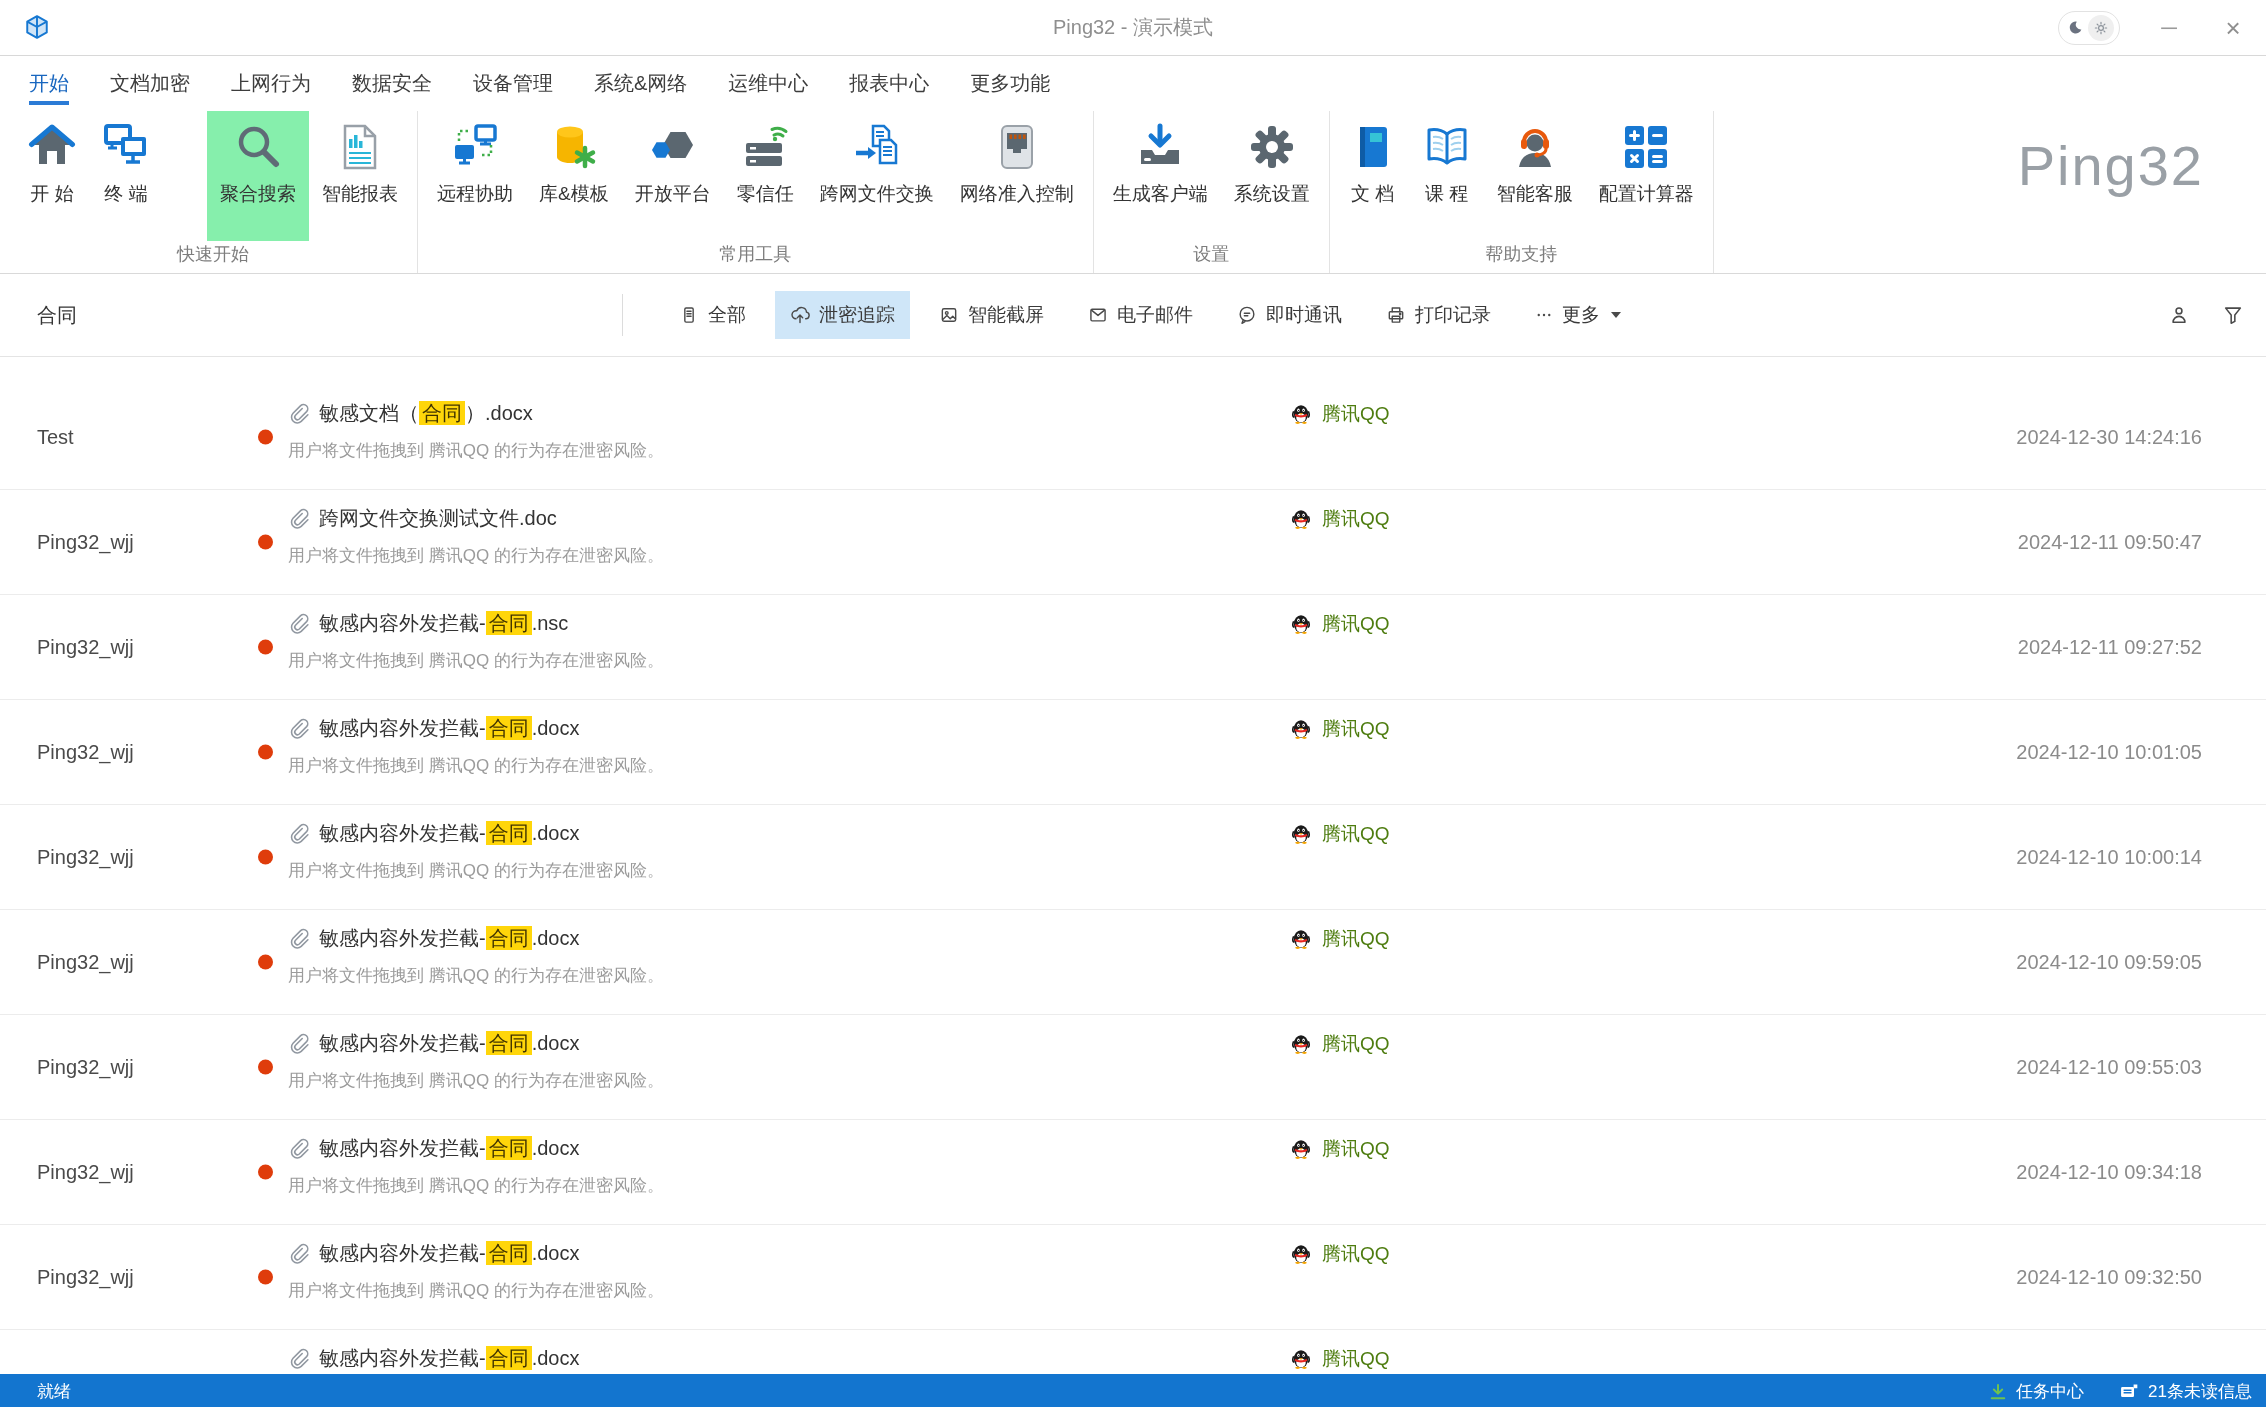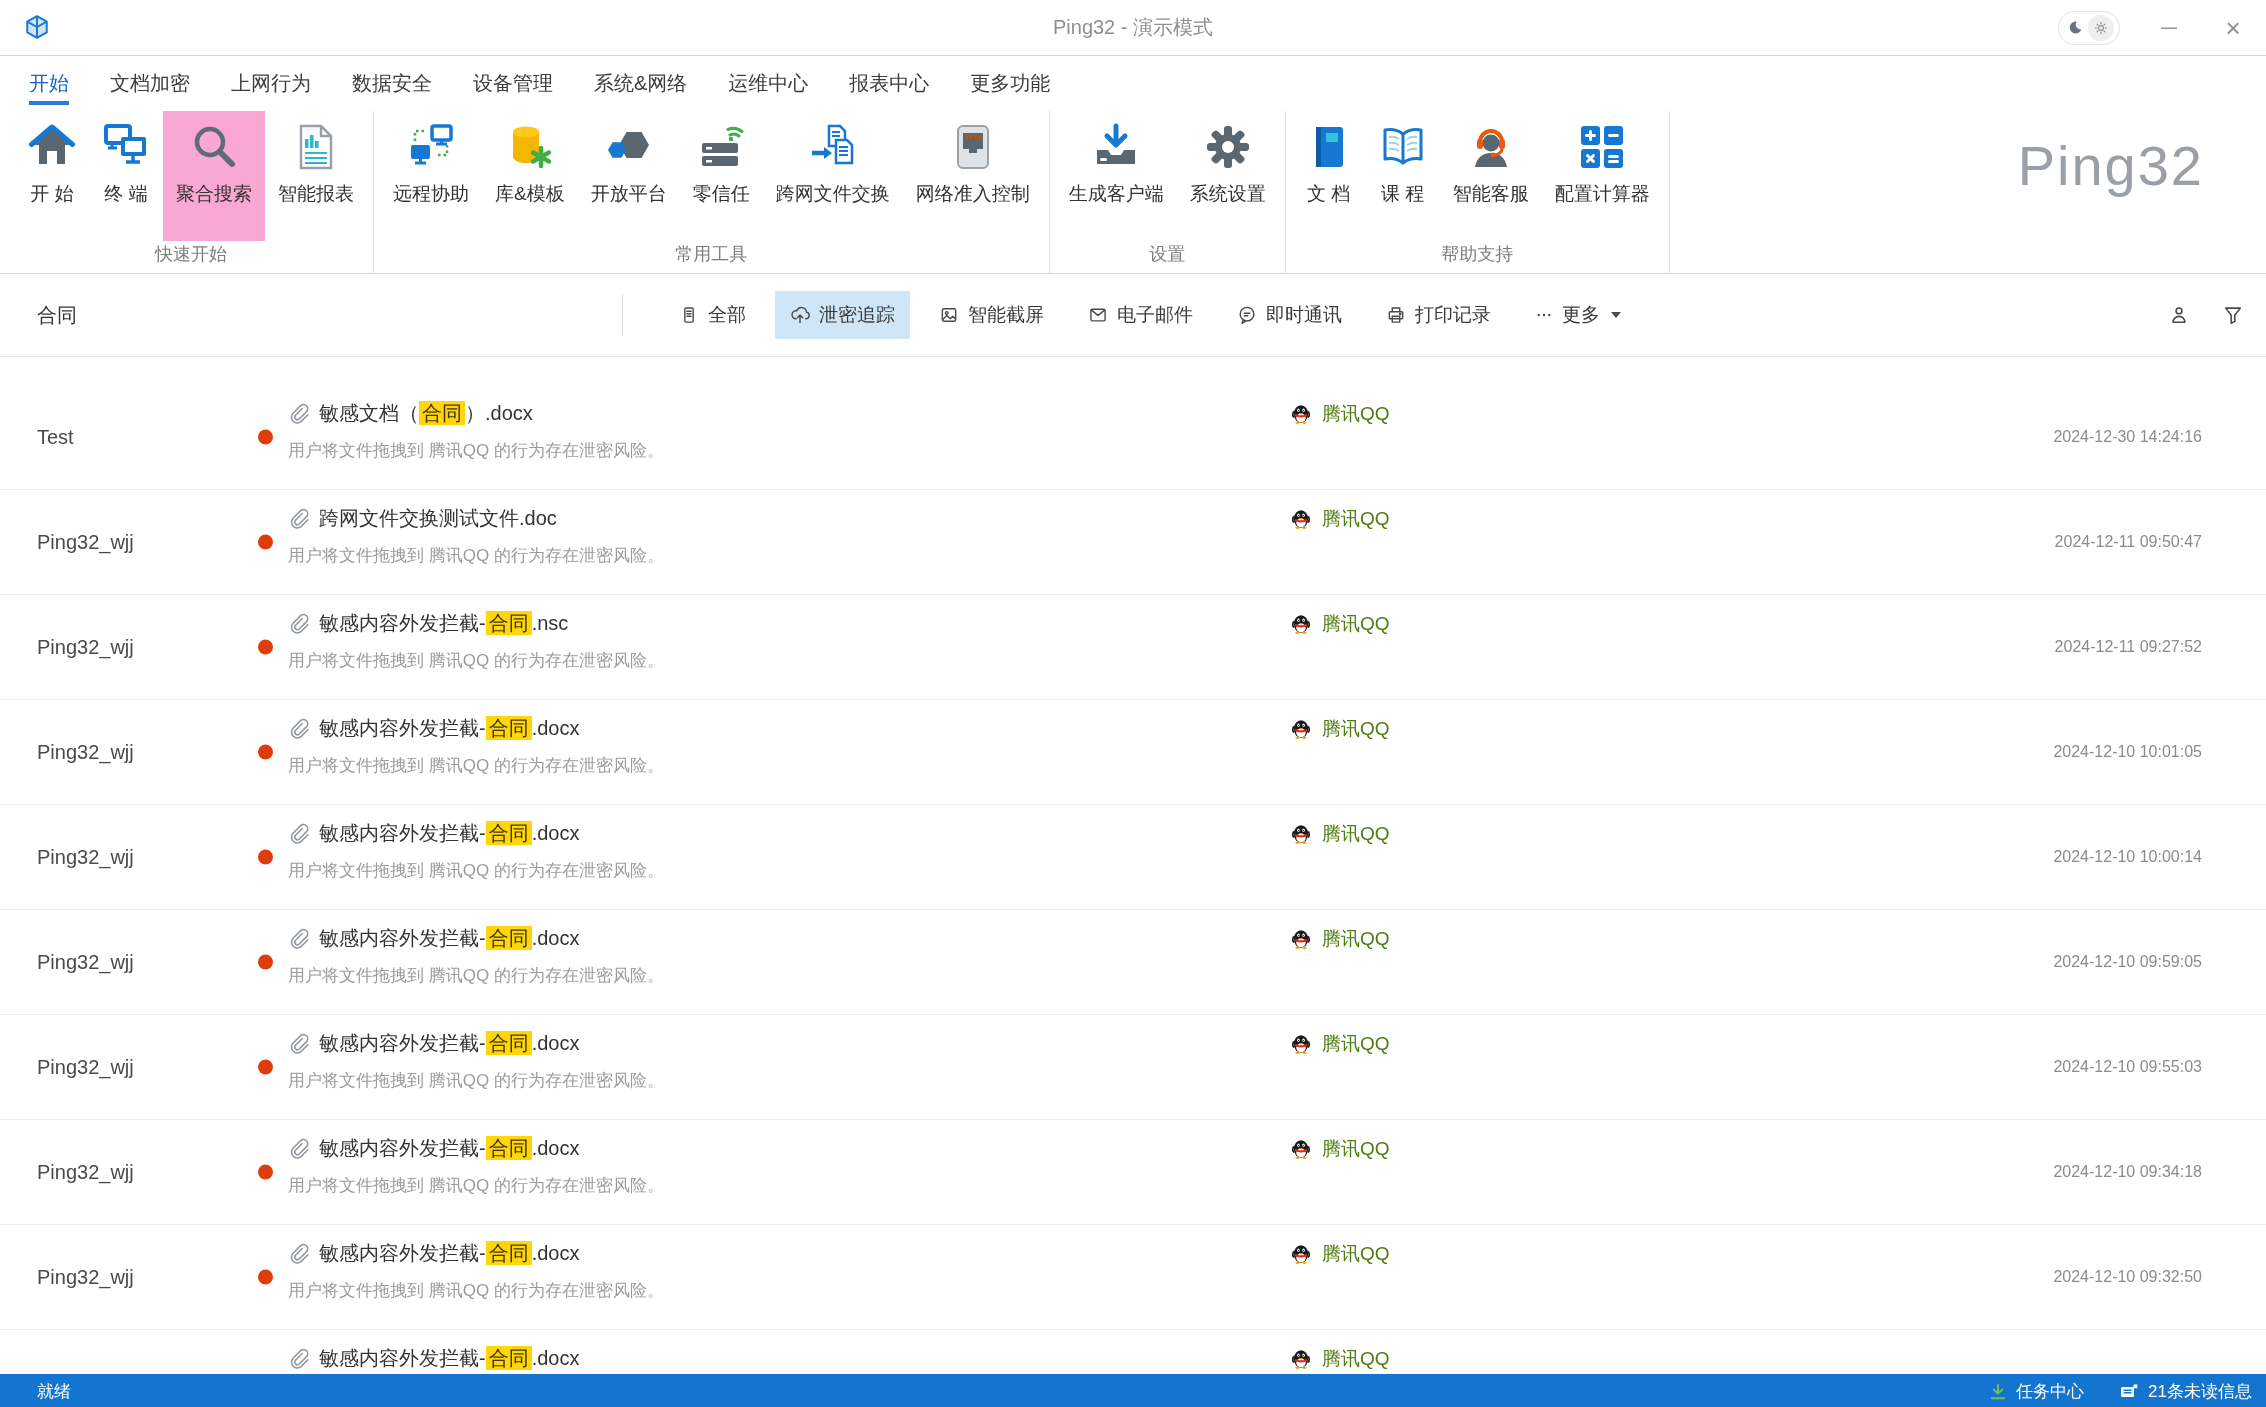--- a/index.html
+++ b/index.html
@@ -22,21 +22,21 @@
   .mtab{position:relative;font-size:20px;color:#3d3d3d;height:55px;line-height:55px;cursor:pointer;white-space:nowrap;}
   .mtab.active{color:#1866bf;}
   .mtab.active::after{content:"";position:absolute;left:0;right:0;bottom:6px;height:4px;background:#2b7bd6;}
   
   .ribbon{position:relative;height:162px;border-bottom:1px solid #d9d9d9;background:#fff;display:flex;padding-left:9px;}
   .rgroup{display:flex;flex-direction:column;border-right:1px solid #e3e3e3;}
   .rgroup.last{border-right:1px solid #e3e3e3;}
   .rbtns{flex:1;display:flex;align-items:stretch;padding:0 6px;}
   .rbtn{display:flex;flex-direction:column;align-items:center;justify-content:flex-start;
         padding:12px 13px 0 13px;cursor:pointer;}
-  .rbtn.selected{background:#f9a8d4;}
+  .rbtn.selected{background:#86efac;margin-left:44px;}
   .rbtn .ric{width:48px;height:48px;margin-bottom:10px;}
   .rbtn .rlabel{font-size:19px;color:#333;white-space:nowrap;}
   .rgroup-label{height:32px;text-align:center;font-size:18px;color:#7d7d7d;line-height:26px;}
   .brand{position:absolute;right:62px;top:22px;font-size:56px;color:#9aa0a6;font-weight:500;letter-spacing:2px;}
   
   .filterbar{position:relative;height:82px;border-bottom:1px solid #e4e4e4;background:#fff;}
   .fquery{position:absolute;left:37px;top:0;height:82px;line-height:82px;font-size:20px;color:#333;}
   .fdivider{position:absolute;left:622px;top:20px;height:42px;width:1px;background:#dcdcdc;}
   .ftabs{position:absolute;left:664px;top:0;height:82px;display:flex;align-items:center;gap:14px;}
   .ftab{display:flex;align-items:center;gap:9px;padding:11px 15px;font-size:19px;color:#3a3a3a;cursor:pointer;white-space:nowrap;}
@@ -50,21 +50,21 @@
   .row{position:relative;height:105px;border-bottom:1px solid #ececec;cursor:pointer;box-sizing:border-box;}
   .row-name{position:absolute;left:37px;top:50%;transform:translateY(-50%);font-size:20px;color:#4a4a4a;}
   .row-dot{position:absolute;left:258px;top:50%;transform:translateY(-50%);width:15px;height:15px;border-radius:50%;background:#df3c0b;}
   .row-main{position:absolute;left:288px;top:15px;}
   .row-titleline{display:flex;align-items:center;gap:9px;}
   .row-title{font-size:20px;color:#333;}
   .hl{background:#ffd60a;color:#403300;padding:1px 3px;}
   .hl:empty{display:none;}
   .row-sub{margin-top:12px;font-size:17px;color:#9b9b9b;}
   .row-channel{position:absolute;left:1290px;top:16px;display:flex;align-items:center;gap:10px;font-size:19px;color:#4d7c0f;}
-  .row-time{position:absolute;right:64px;top:50%;transform:translateY(-50%);font-size:16px;color:#8b8b8b;}
+  .row-time{position:absolute;right:64px;top:50%;transform:translateY(-50%);font-size:20px;color:#8b8b8b;}
   
   .statusbar{height:35px;background:#1375cf;color:#fff;display:flex;align-items:center;font-size:17px;}
   .sb-left{margin-left:37px;}
   .sb-right{margin-left:auto;display:flex;align-items:center;gap:34px;padding-right:14px;}
   .sb-item{display:flex;align-items:center;gap:8px;cursor:pointer;}
 </style>
 </head>
 <body>
 
 <div class="app">

